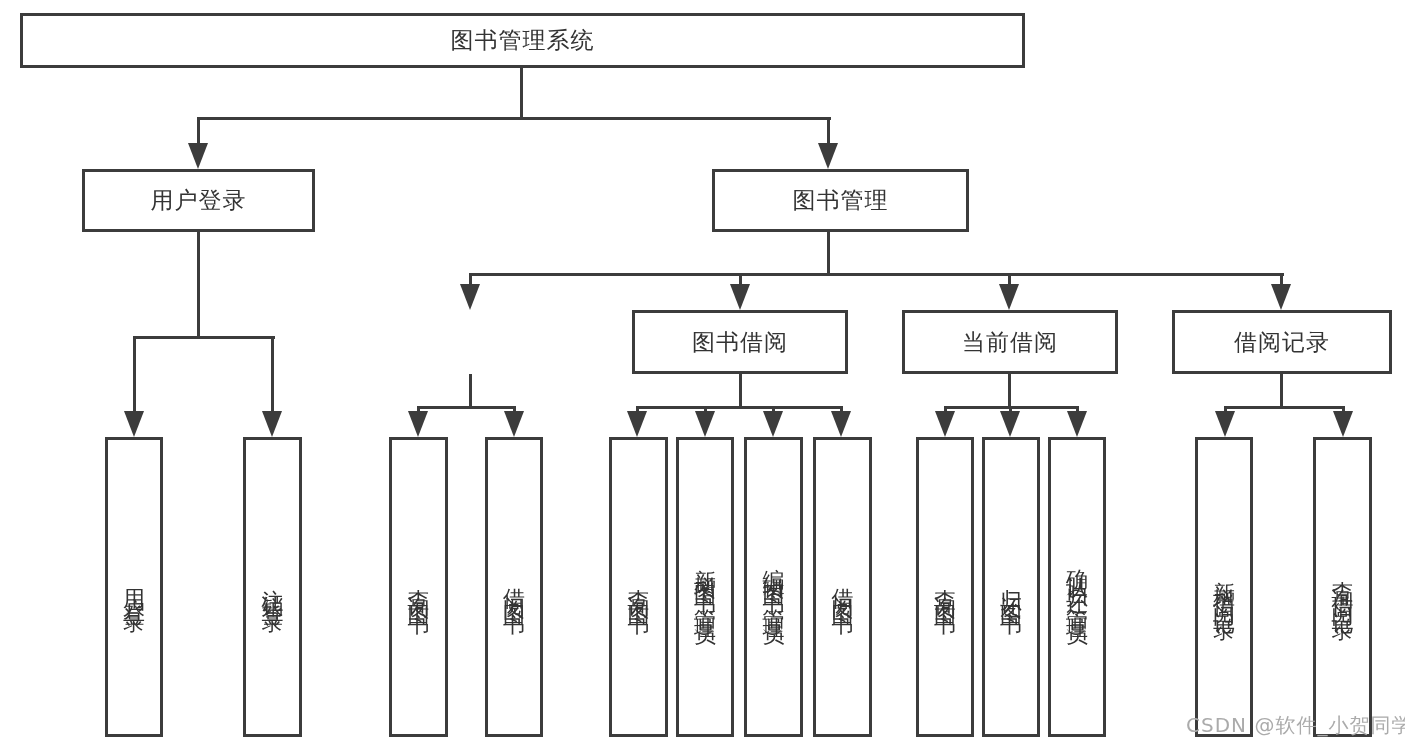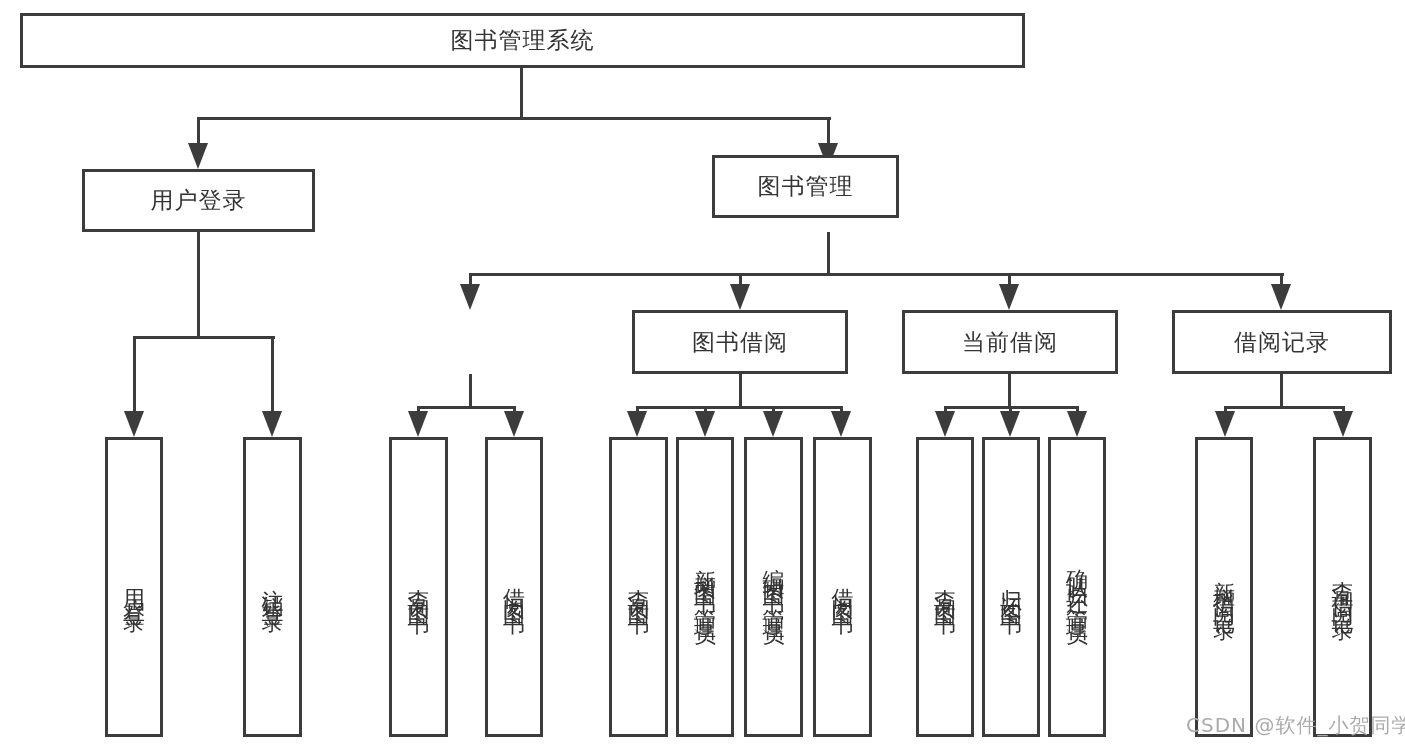--- a/index.html
+++ b/index.html
@@ -78,21 +78,21 @@
   <div class="vline" style="left:520px; top:68px;  height:49px;"></div>
   <div class="hline" style="left:197px; top:117px; width:634px;"></div>
   <div class="vline" style="left:197px; top:117px; height:28px;"></div>
   <div class="arrowhead" style="left:188px; top:143px;"></div>
   <div class="vline" style="left:827px; top:117px; height:28px;"></div>
   <div class="arrowhead" style="left:818px; top:143px;"></div>
 
   <div class="box" style="left:82px; top:169px; width:233px; height:63px;">
     <span class="lbl">用户登录</span>
   </div>
-  <div class="box" style="left:712px; top:155px; width:187px; height:63px;">
+  <div class="box" style="left:712px; top:169px; width:257px; height:63px;">
     <span class="lbl">图书管理</span>
   </div>
 
   <div class="vline" style="left:197px; top:232px; height:107px;"></div>
   <div class="hline" style="left:133px; top:336px; width:142px;"></div>
   <div class="vline" style="left:133px; top:336px; height:77px;"></div>
   <div class="arrowhead" style="left:124px; top:411px;"></div>
   <div class="vline" style="left:271px; top:336px; height:77px;"></div>
   <div class="arrowhead" style="left:262px; top:411px;"></div>
 

